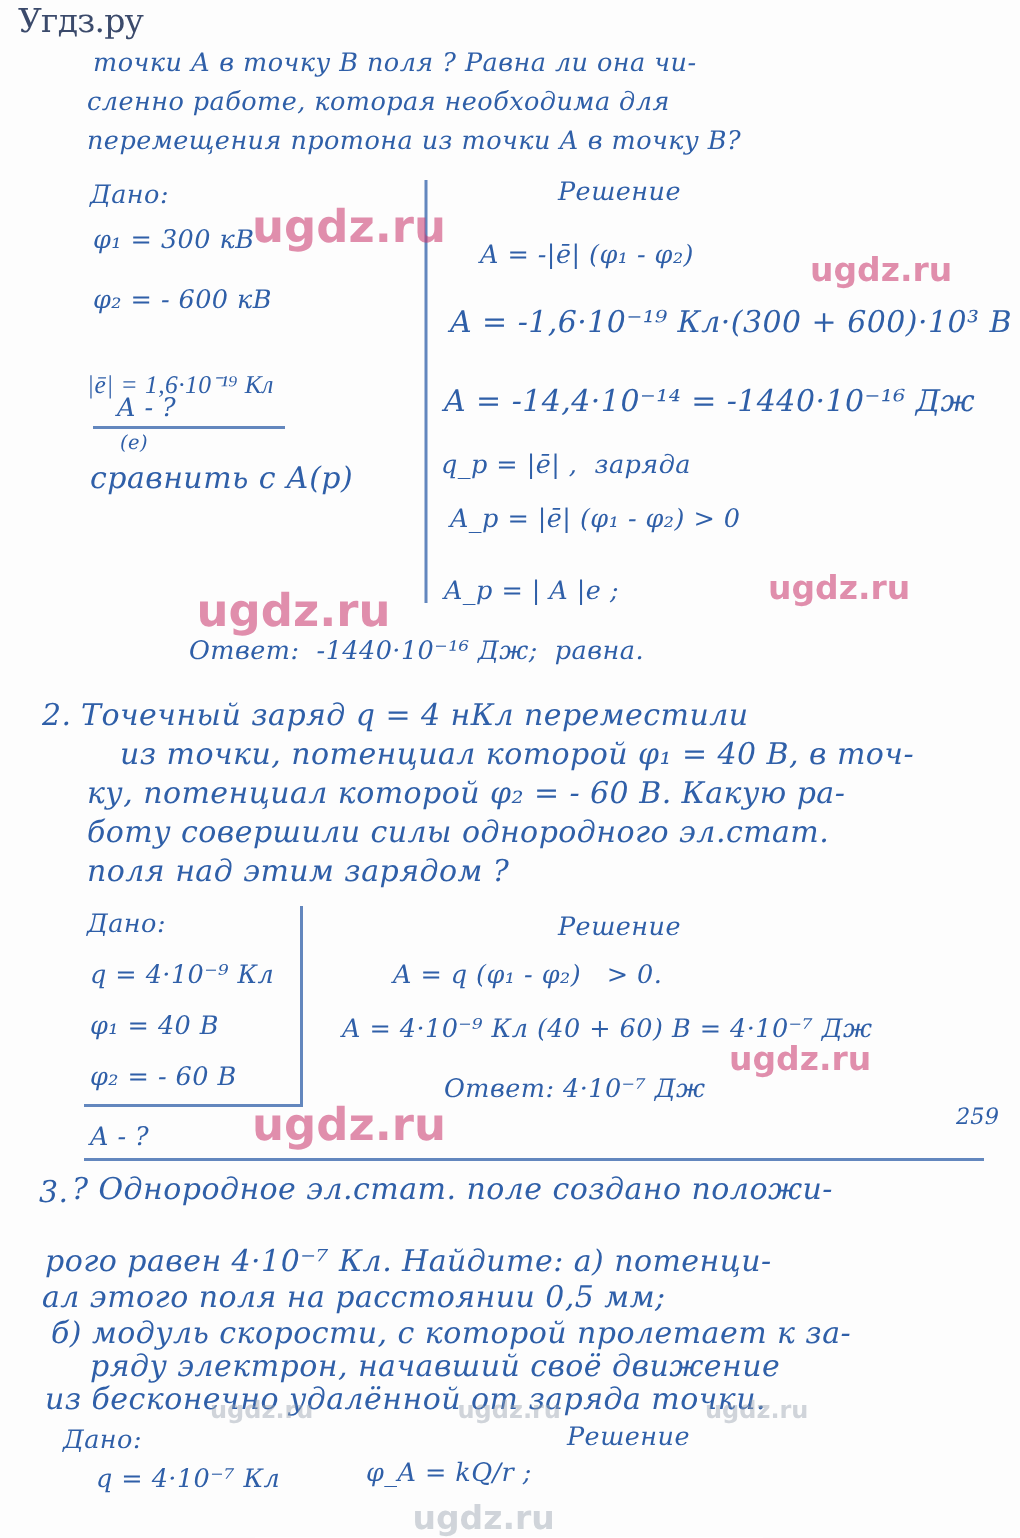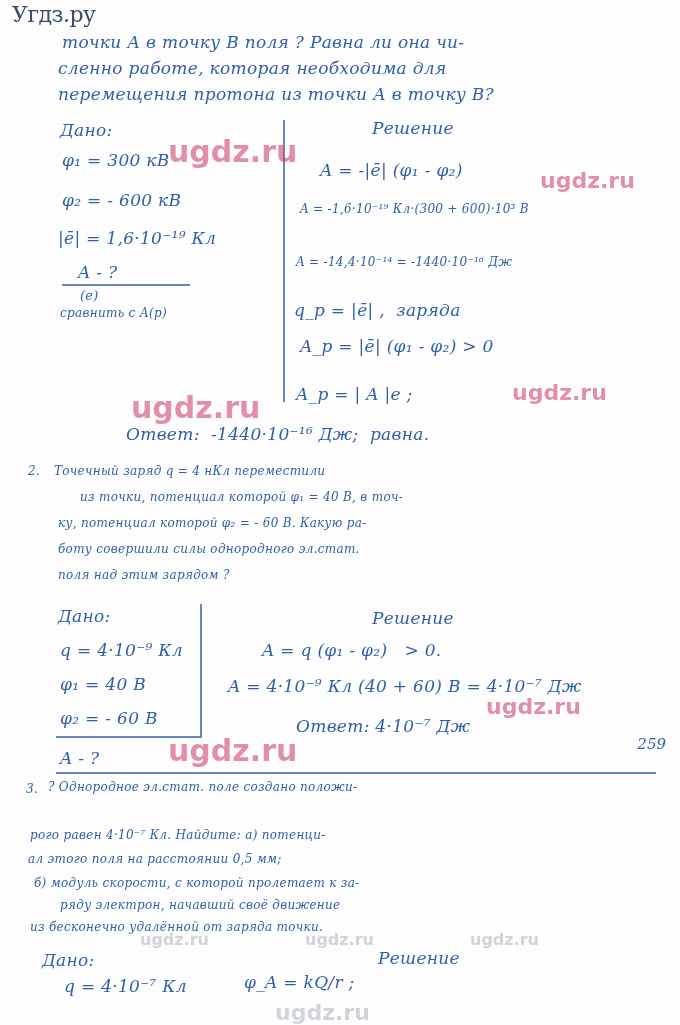--- a/index.html
+++ b/index.html
@@ -38,21 +38,21 @@
   }
   .ln {
     position: absolute;
     font-family: "DejaVu Serif", serif;
     font-style: italic;
     color: #2f5fa8;
     white-space: pre;
     letter-spacing: 0.3px;
   }
   .s17 { font-size: 17px; }
-  .s16 { font-size: 12px; }
+  .s16 { font-size: 20px; }
   .s13 { font-size: 13px; }
   
   .rule {
     position: absolute;
     background: #2f5fa8;
     opacity: 0.75;
   }
   
   .wm {
     position: absolute;
@@ -88,21 +88,21 @@
 
     <div class="ln s17" style="left:62px; top:32px;">точки А в точку В поля ? Равна ли она чи-</div>
     <div class="ln s17" style="left:58px; top:84px;">перемещения протона из точки А в точку В?</div>
     <div class="ln s17" style="left:58px; top:58px;">сленно работе, которая необходима для</div>
 
     <div class="ln s17" style="left:60px; top:120px;">Дано:</div>
     <div class="ln s17" style="left:372px; top:118px;">Решение</div>
 
     <div class="ln s17" style="left:62px; top:150px;">φ₁ = 300 кВ</div>
     <div class="ln s17" style="left:62px; top:190px;">φ₂ = - 600 кВ</div>
-    <div class="ln s17" style="left:58px; top:228px;">|ē| = 1,6·10⁻¹⁹ Кл</div>
+    <div class="ln s17" style="left:58px; top:244px;font-family:Liberation Serif, serif;">|ē| = 1,6·10⁻¹⁹ Кл</div>
     <div class="ln s17" style="left:78px; top:262px;">A - ?</div>
     <div class="rule" style="left:62px; top:284px; width:128px; height:2px;"></div>
     <div class="ln s13" style="left:80px; top:288px;">(е)</div>
     <div class="ln s16" style="left:60px; top:306px;">сравнить с А(p)</div>
 
     <div class="rule" style="left:283px; top:120px; width:2px; height:282px;"></div>
 
     <div class="ln s17" style="left:320px; top:160px;">A = -|ē| (φ₁ - φ₂)</div>
     <div class="ln s16" style="left:300px; top:202px;">A = -1,6·10⁻¹⁹ Кл·(300 + 600)·10³ В</div>
     <div class="ln s16" style="left:296px; top:255px;">A = -14,4·10⁻¹⁴ = -1440·10⁻¹⁶ Дж</div>

